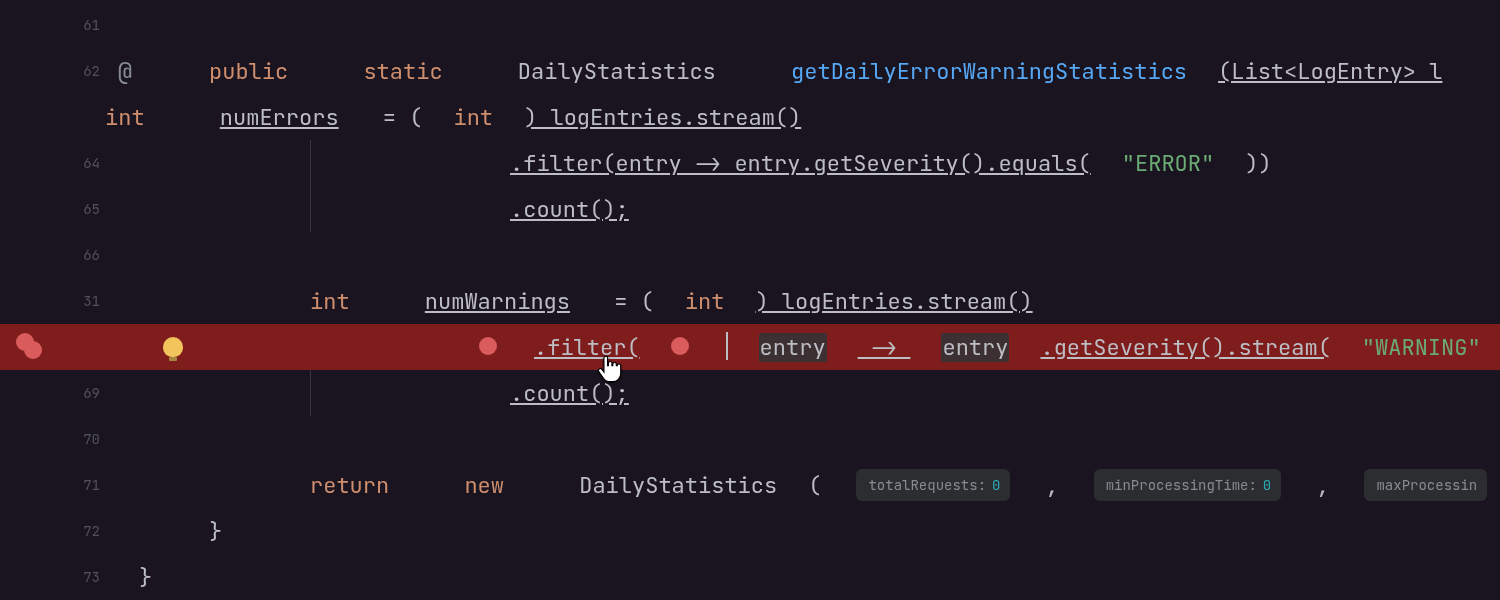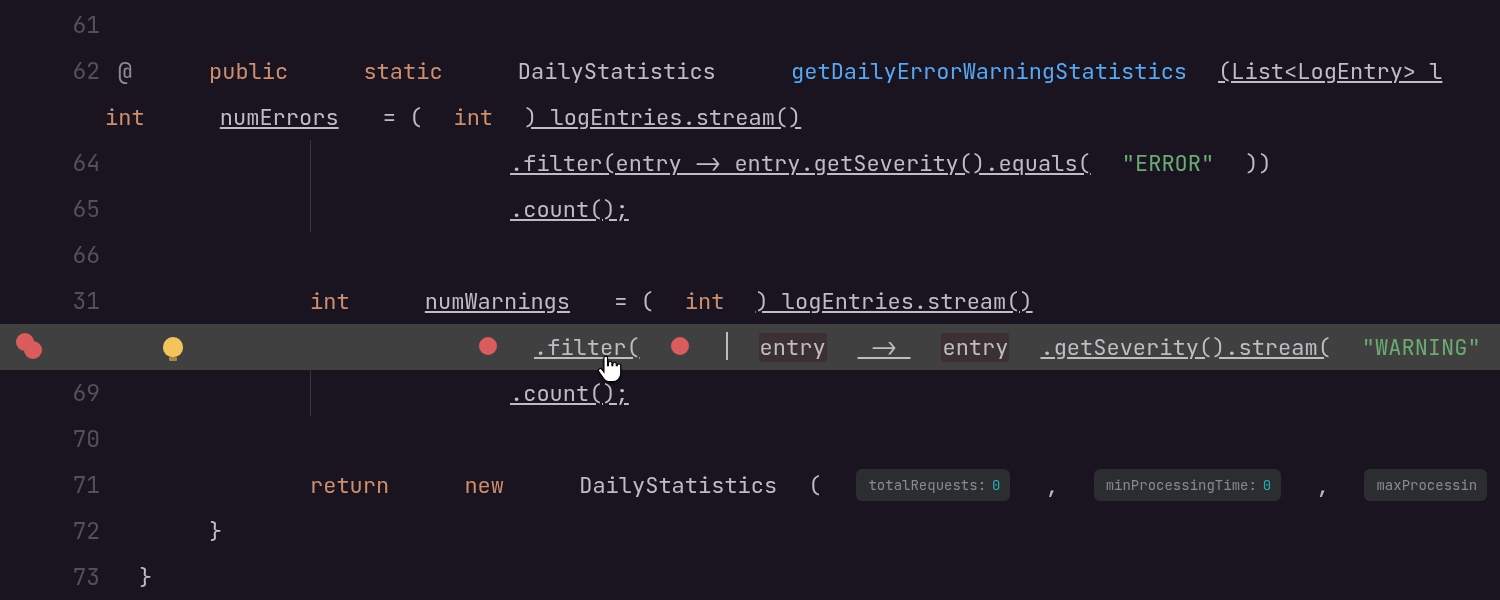--- a/index.html
+++ b/index.html
@@ -19,40 +19,40 @@
     height: 100%;
     padding-top: 2px;
   }
   .line {
     display: flex;
     align-items: center;
     height: 48px;
     position: relative;
   }
   .line.highlight {
-    background: #404040;
+    background: #7f1d1d;
   }
   .gutter {
     display: flex;
     align-items: center;
     flex: 0 0 205px;
     height: 100%;
     padding-left: 10px;
   }
   .bp-col {
     width: 40px;
     display: flex;
     align-items: center;
     justify-content: center;
   }
   .lineno {
     width: 50px;
     text-align: right;
     color: #4f5258;
-    font-size: 23px;
+    font-size: 14px;
     user-select: none;
   }
   .ann-col {
     width: 50px;
     display: flex;
     align-items: center;
     justify-content: center;
   }
   .bulb-col {
     width: 45px;

